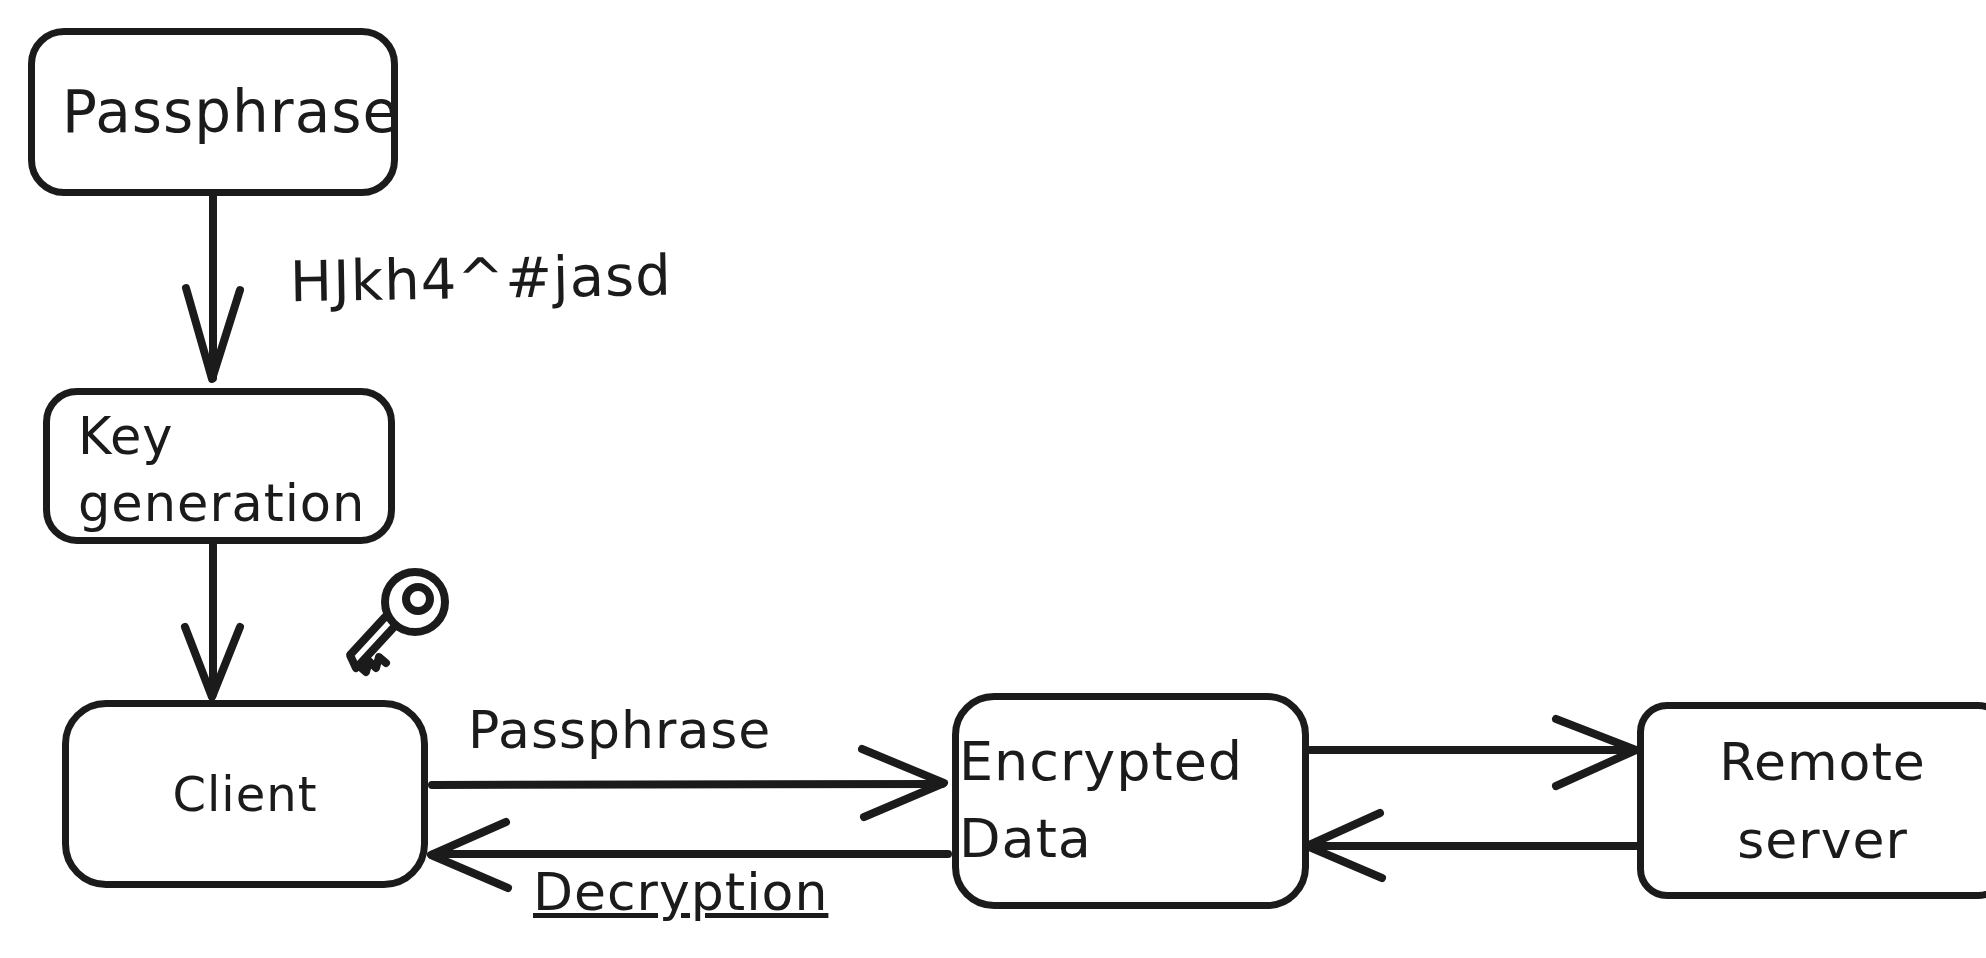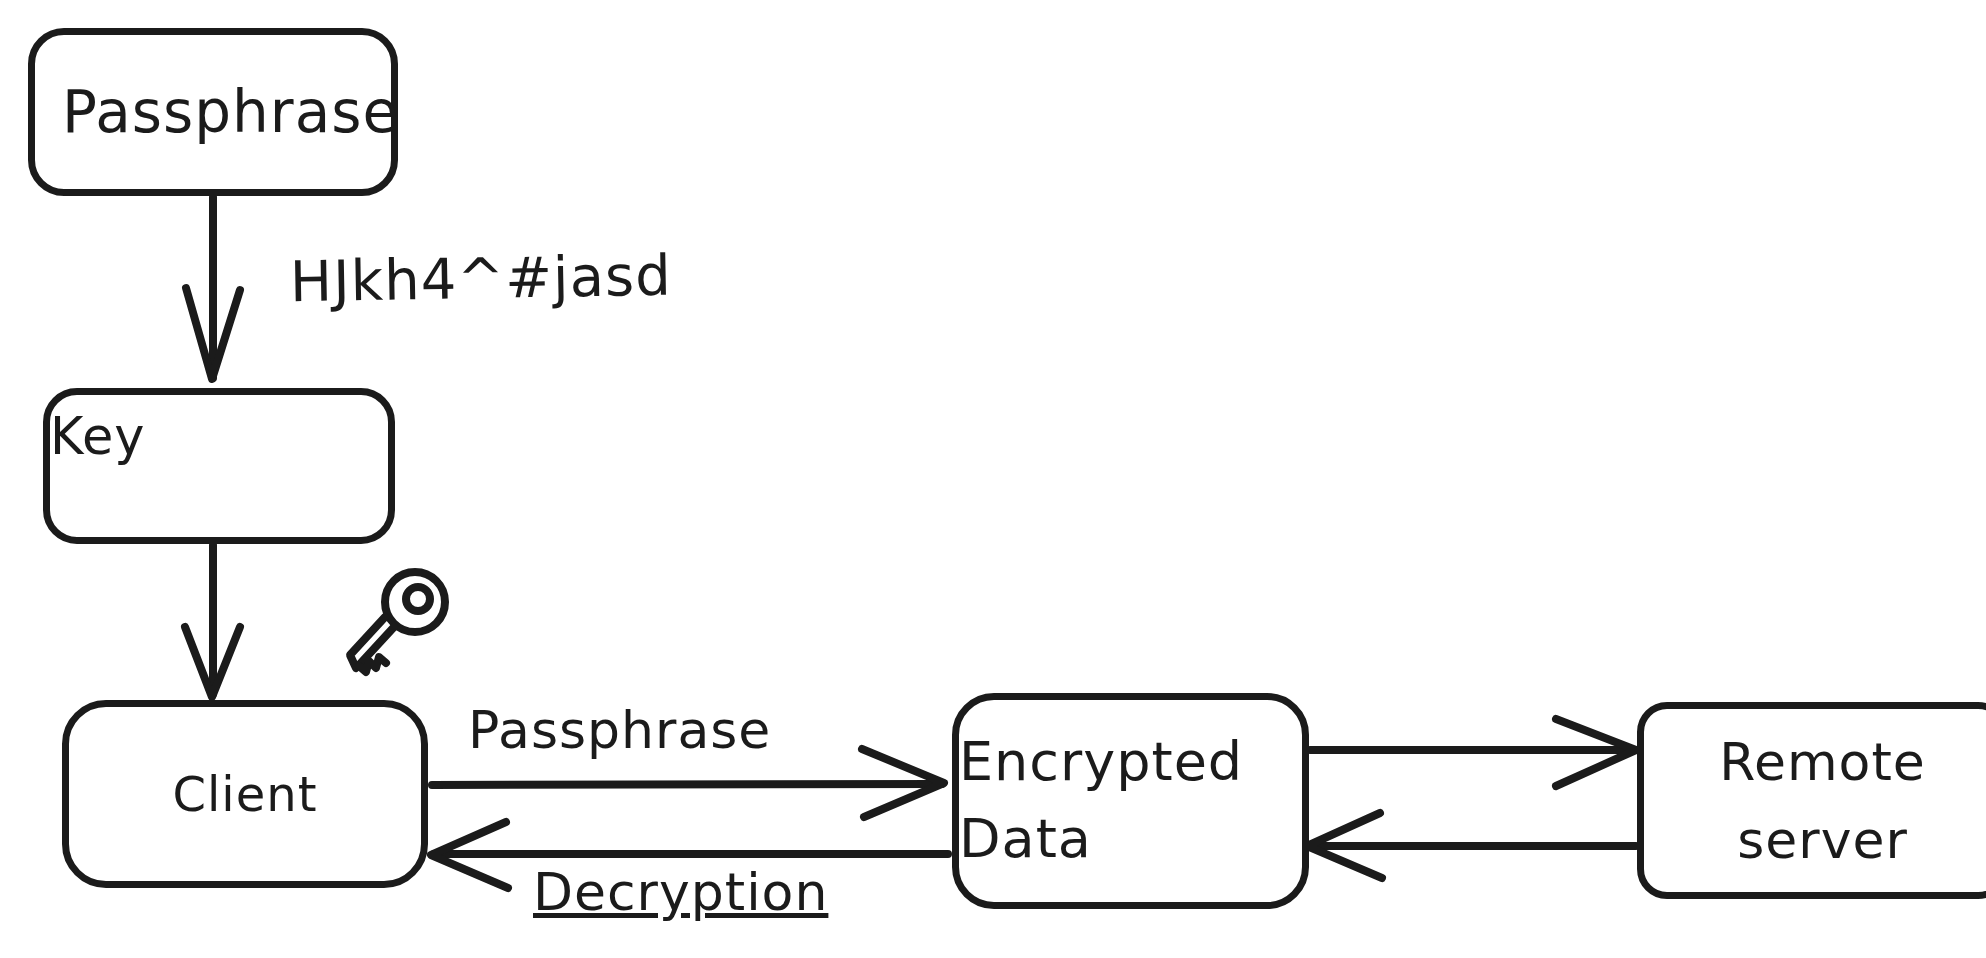--- a/index.html
+++ b/index.html
@@ -38,21 +38,21 @@
     justify-content: center;
   }
   .node .line { display: block; }
   #node-passphrase {
     left: 28px; top: 28px; width: 370px; height: 168px;
     border-radius: 36px; font-size: 58px; padding-left: 35px;
   }
   #node-key-generation {
     left: 43px; top: 388px; width: 352px; height: 156px;
     border-radius: 34px; font-size: 51px;
-    line-height: 1.32;
+    padding-left: 28px; line-height: 1.32;
     justify-content: flex-start; padding-top: 8px;
   }
   #node-client {
     left: 62px; top: 700px; width: 366px; height: 188px;
     border-radius: 44px; font-size: 48px;
   }
   #node-encrypted-data {
     left: 952px; top: 693px; width: 357px; height: 216px;
     border-radius: 42px; font-size: 54px;
     line-height: 1.42;
@@ -124,20 +124,21 @@
       <path class="stroke" stroke-width="5" d="M359 666 L366 672 L369 661 L376 668 L379 657 L386 663"></path>
     </g>
   </svg>
 
   <div class="node center" id="node-passphrase">
     <span class="line">Passphrase</span>
   </div>
 
   <div class="node left2" id="node-key-generation">
     <span class="line">Key</span>
+    <span class="line">generation</span>
   </div>
 
   <div class="node center" id="node-client">
     <span class="line">Client</span>
   </div>
 
   <div class="node left2" id="node-encrypted-data">
     <span class="line">Encrypted</span>
     <span class="line">Data</span>
   </div>

